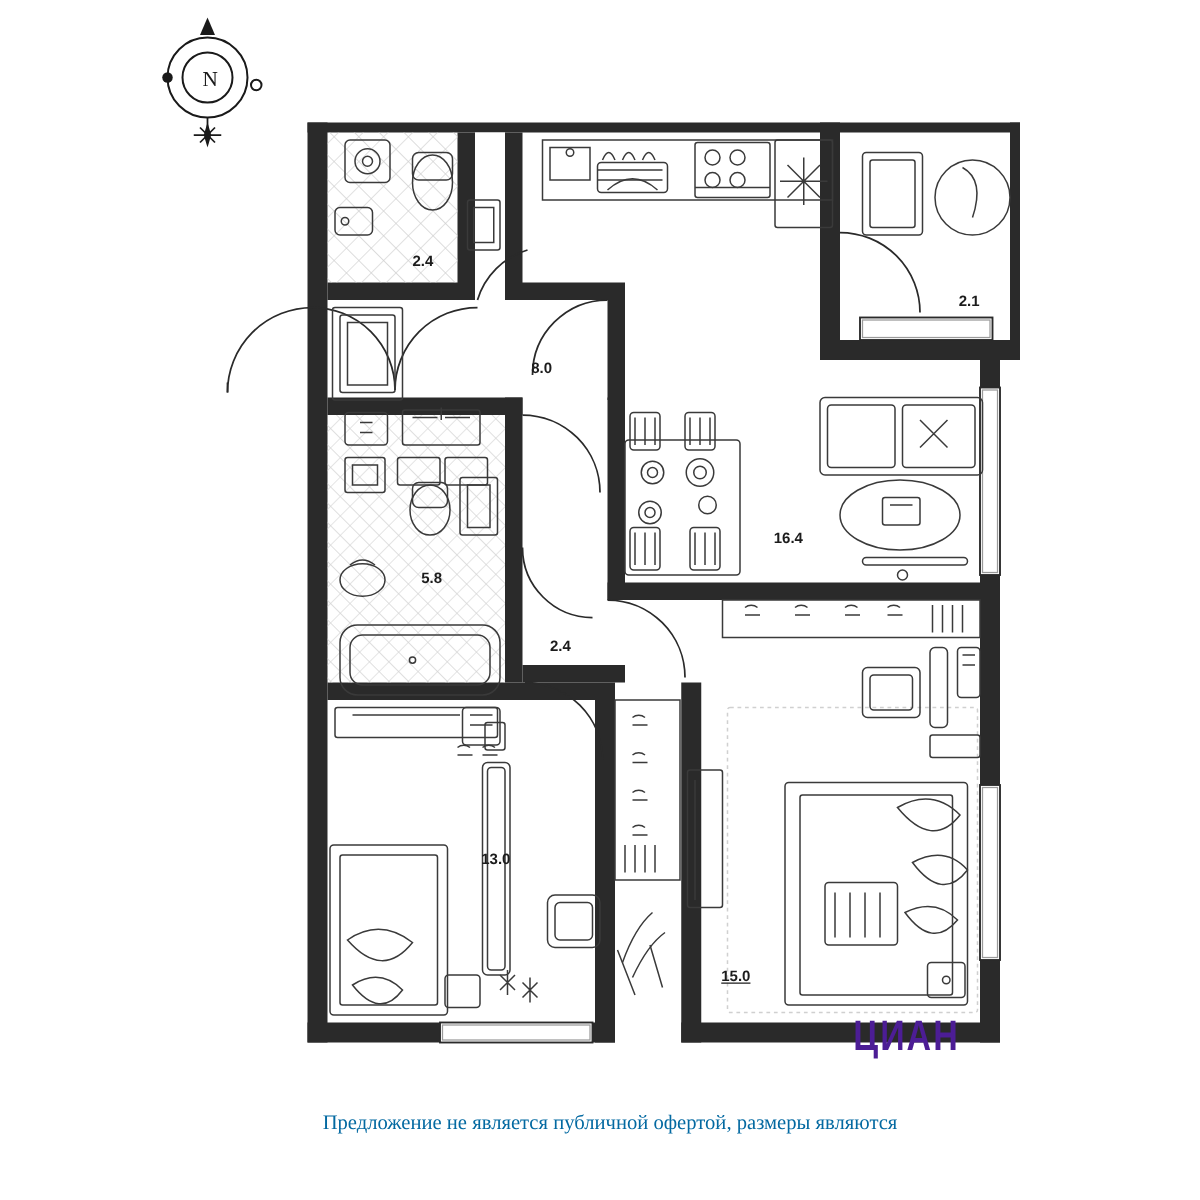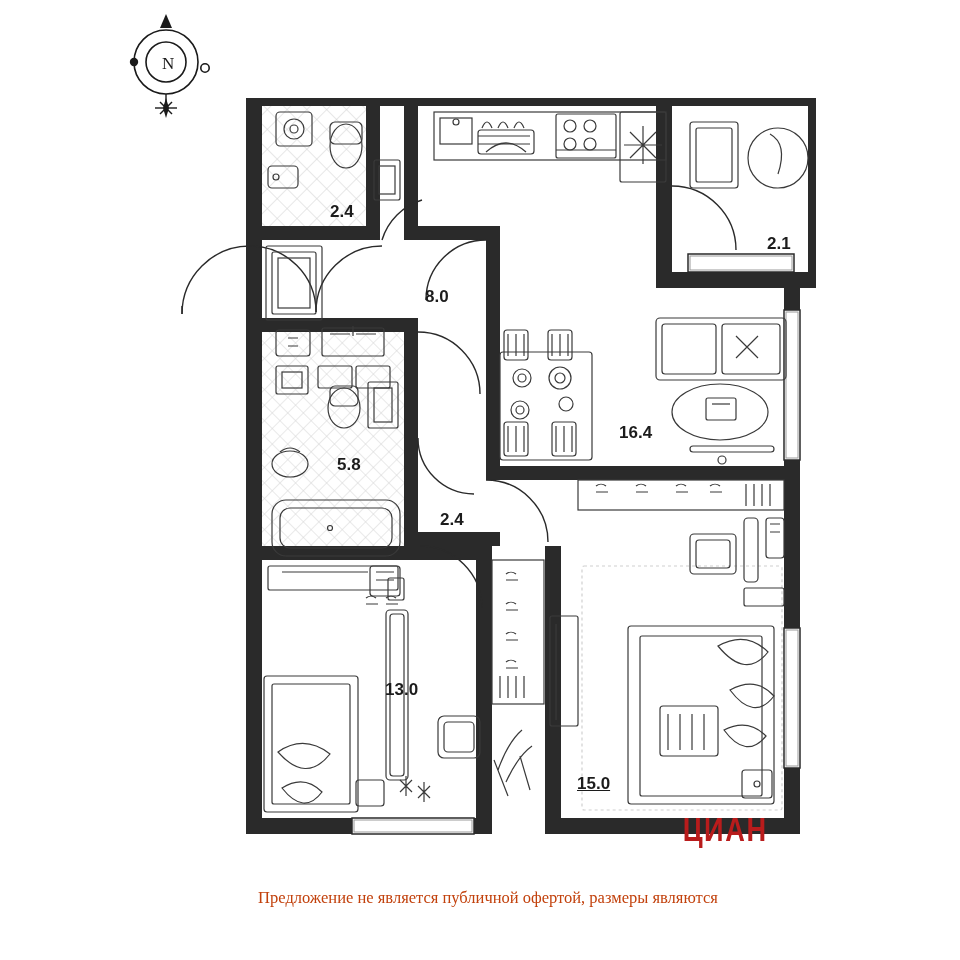--- a/index.html
+++ b/index.html
@@ -30,44 +30,44 @@
     position: absolute;
     left: 52px;
     top: 44px;
     font-size: 17px;
     font-family: "Liberation Serif", serif;
     color: #1a1a1a;
   }
   .area-label {
     position: absolute;
     font-family: "Liberation Sans", sans-serif;
-    font-size: 17px;
+    font-size: 12px;
     font-weight: bold;
     color: #1c1c1c;
     white-space: nowrap;
   }
   .disclaimer {
     position: absolute;
     left: 0;
     right: 0;
     top: 885px;
     text-align: center;
     font-family: "Liberation Serif", serif;
     font-size: 16.5px;
     line-height: 26px;
-    color: #c2410c;
+    color: #0369a1;
     padding-left: 16px;
   }
   .watermark {
     position: absolute;
     left: 672px;
     top: 810px;
     font-size: 34px;
     font-weight: bold;
-    color: #b91c1c;
+    color: #4c1d95;
     letter-spacing: 2px;
     font-family: "Liberation Sans", sans-serif;
     user-select: none;
   }
   .watermark .wm-mark {
     display: inline-block;
     transform: scaleX(0.8);
   }
   svg.plan {
     position: absolute;

